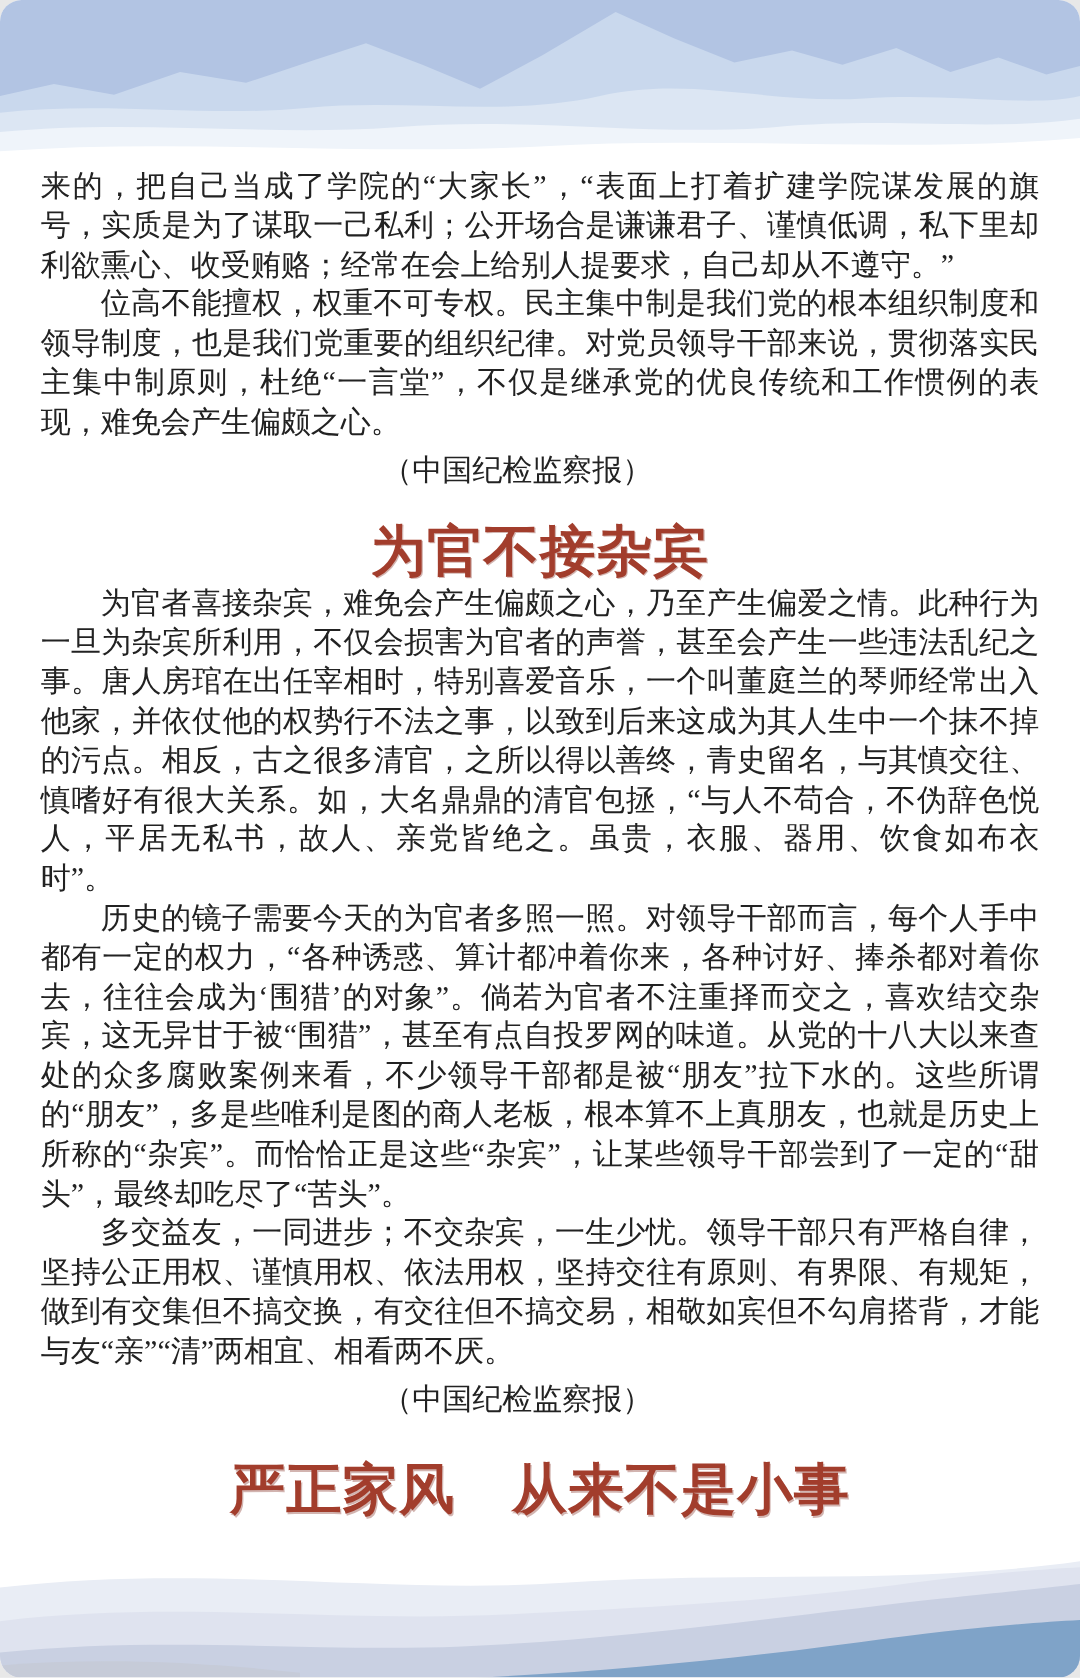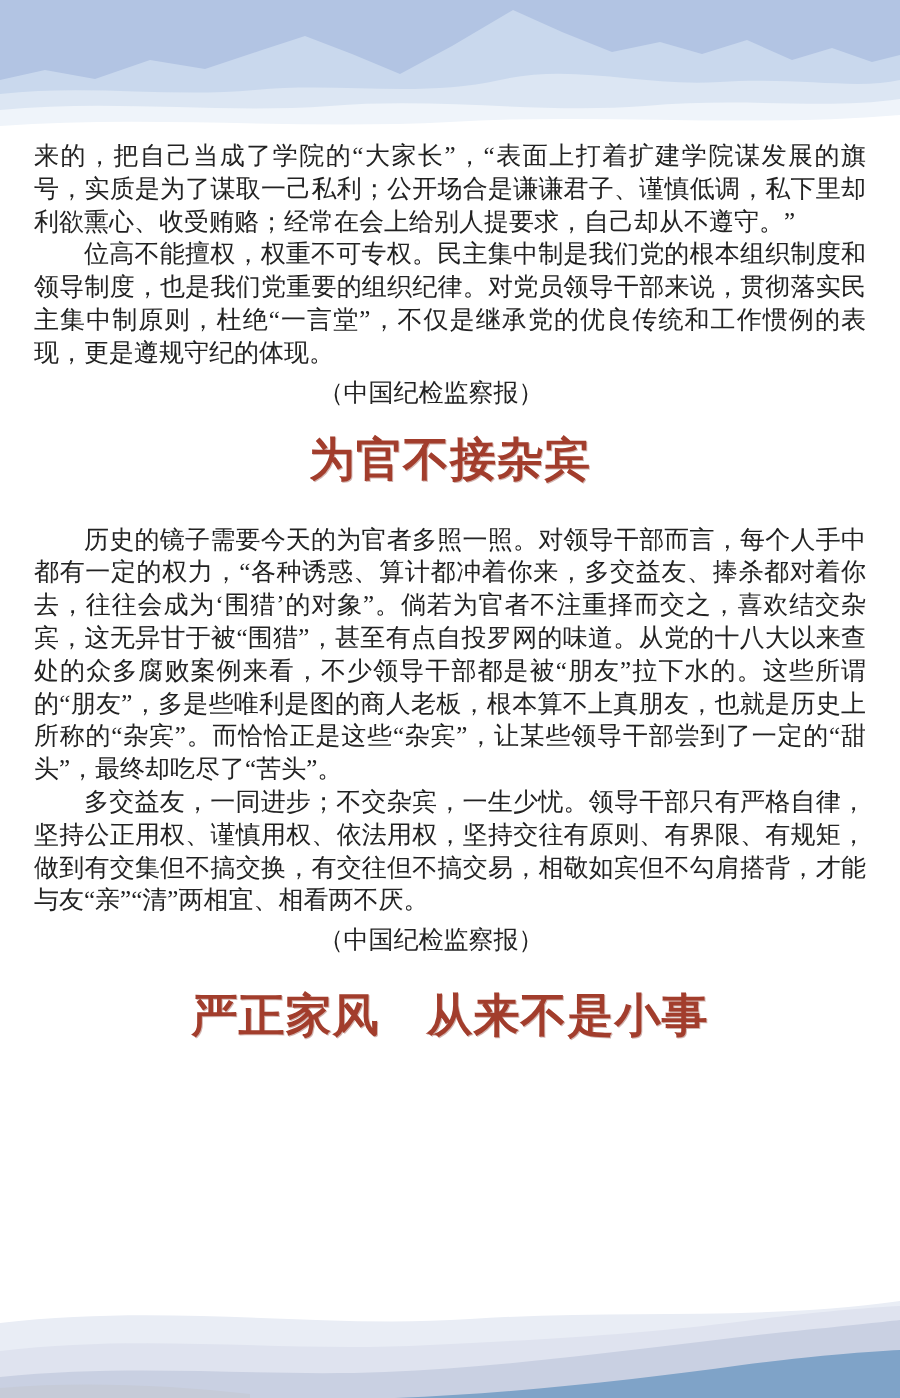--- a/index.html
+++ b/index.html
@@ -5,20 +5,21 @@
   * { margin: 0; padding: 0; box-sizing: border-box; }
   html, body { background: #e8e8e8; }
   .page {
     position: relative;
     width: 900px;
     height: 1398px;
     margin: 0 auto;
     background: #ffffff;
     overflow: hidden;
     font-family: "Liberation Serif", "DejaVu Serif", serif;
+    border-radius: 18px;
   }
   .deco {
     position: absolute;
     left: 0;
     width: 900px;
     z-index: 0;
     display: block;
   }
   .deco-top { top: 0; }
   .deco-bottom { bottom: 0; }
@@ -47,21 +48,20 @@
     margin-bottom: 4px;
   }
   .article-title {
     text-align: center;
     color: #a23d2c;
     font-size: 46px;
     line-height: 1.18;
     font-weight: bold;
     letter-spacing: 1px;
     margin-top: 24px;
-    margin-bottom: 36px;
     text-indent: 0;
     text-shadow: 1px 1px 0 rgba(126, 41, 29, 0.35);
   }
   .article-title.second {
     margin-top: 32px;
     margin-bottom: 30px;
   }
 </style>
 </head>
 <body>
@@ -82,27 +82,28 @@
     <path fill="#dfe3ef" d="M0,58 C150,40 280,60 430,52 C560,46 650,40 745,28 C805,20 862,15 900,13 L900,105 L0,105 Z"></path>
     <path fill="#c9d0e2" d="M0,84 C140,70 260,84 385,79 C525,73 665,52 785,39 C845,33 882,29 900,27 L900,105 L0,105 Z"></path>
     <path fill="#7fa3c8" d="M395,105 C520,100 640,86 742,72 C812,63 862,59 900,57 L900,105 Z"></path>
     <path fill="#c6cbd8" d="M0,95 C80,88 170,92 250,101 L250,105 L0,105 Z"></path>
   </svg>
 
   <div class="content">
 
     <section>
       <p class="para no-indent">来的，把自己当成了学院的“大家长”，“表面上打着扩建学院谋发展的旗号，实质是为了谋取一己私利；公开场合是谦谦君子、谨慎低调，私下里却利欲熏心、收受贿赂；经常在会上给别人提要求，自己却从不遵守。”</p>
-      <p class="para">位高不能擅权，权重不可专权。民主集中制是我们党的根本组织制度和领导制度，也是我们党重要的组织纪律。对党员领导干部来说，贯彻落实民主集中制原则，杜绝“一言堂”，不仅是继承党的优良传统和工作惯例的表现，更是遵规守纪的体现。</p>
+      <p class="para">位高不能擅权，权重不可专权。民主集中制是我们党的根本组织制度和领导制度，也是我们党重要的组织纪律。对党员领导干部来说，贯彻落实民主集中制原则，杜绝“一言堂”，不仅是继承党的优良传统和工作惯例的表现，难免会产生偏颇之心。</p>
       <p class="attribution">（中国纪检监察报）</p>
     </section>
 
     <section>
       <h1 class="article-title">为官不接杂宾</h1>
-      <p class="para">历史的镜子需要今天的为官者多照一照。对领导干部而言，每个人手中都有一定的权力，“各种诱惑、算计都冲着你来，多交益友、捧杀都对着你去，往往会成为‘围猎’的对象”。倘若为官者不注重择而交之，喜欢结交杂宾，这无异甘于被“围猎”，甚至有点自投罗网的味道。从党的十八大以来查处的众多腐败案例来看，不少领导干部都是被“朋友”拉下水的。这些所谓的“朋友”，多是些唯利是图的商人老板，根本算不上真朋友，也就是历史上所称的“杂宾”。而恰恰正是这些“杂宾”，让某些领导干部尝到了一定的“甜头”，最终却吃尽了“苦头”。</p>
+      <p class="para">为官者喜接杂宾，难免会产生偏颇之心，乃至产生偏爱之情。此种行为一旦为杂宾所利用，不仅会损害为官者的声誉，甚至会产生一些违法乱纪之事。唐人房琯在出任宰相时，特别喜爱音乐，一个叫董庭兰的琴师经常出入他家，并依仗他的权势行不法之事，以致到后来这成为其人生中一个抹不掉的污点。相反，古之很多清官，之所以得以善终，青史留名，与其慎交往、慎嗜好有很大关系。如，大名鼎鼎的清官包拯，“与人不苟合，不伪辞色悦人，平居无私书，故人、亲党皆绝之。虽贵，衣服、器用、饮食如布衣时”。</p>
+      <p class="para">历史的镜子需要今天的为官者多照一照。对领导干部而言，每个人手中都有一定的权力，“各种诱惑、算计都冲着你来，各种讨好、捧杀都对着你去，往往会成为‘围猎’的对象”。倘若为官者不注重择而交之，喜欢结交杂宾，这无异甘于被“围猎”，甚至有点自投罗网的味道。从党的十八大以来查处的众多腐败案例来看，不少领导干部都是被“朋友”拉下水的。这些所谓的“朋友”，多是些唯利是图的商人老板，根本算不上真朋友，也就是历史上所称的“杂宾”。而恰恰正是这些“杂宾”，让某些领导干部尝到了一定的“甜头”，最终却吃尽了“苦头”。</p>
       <p class="para">多交益友，一同进步；不交杂宾，一生少忧。领导干部只有严格自律，坚持公正用权、谨慎用权、依法用权，坚持交往有原则、有界限、有规矩，做到有交集但不搞交换，有交往但不搞交易，相敬如宾但不勾肩搭背，才能与友“亲”“清”两相宜、相看两不厌。</p>
       <p class="attribution">（中国纪检监察报）</p>
     </section>
 
     <section>
       <h1 class="article-title second">严正家风　从来不是小事</h1>
 
     </section>
 
   </div>

